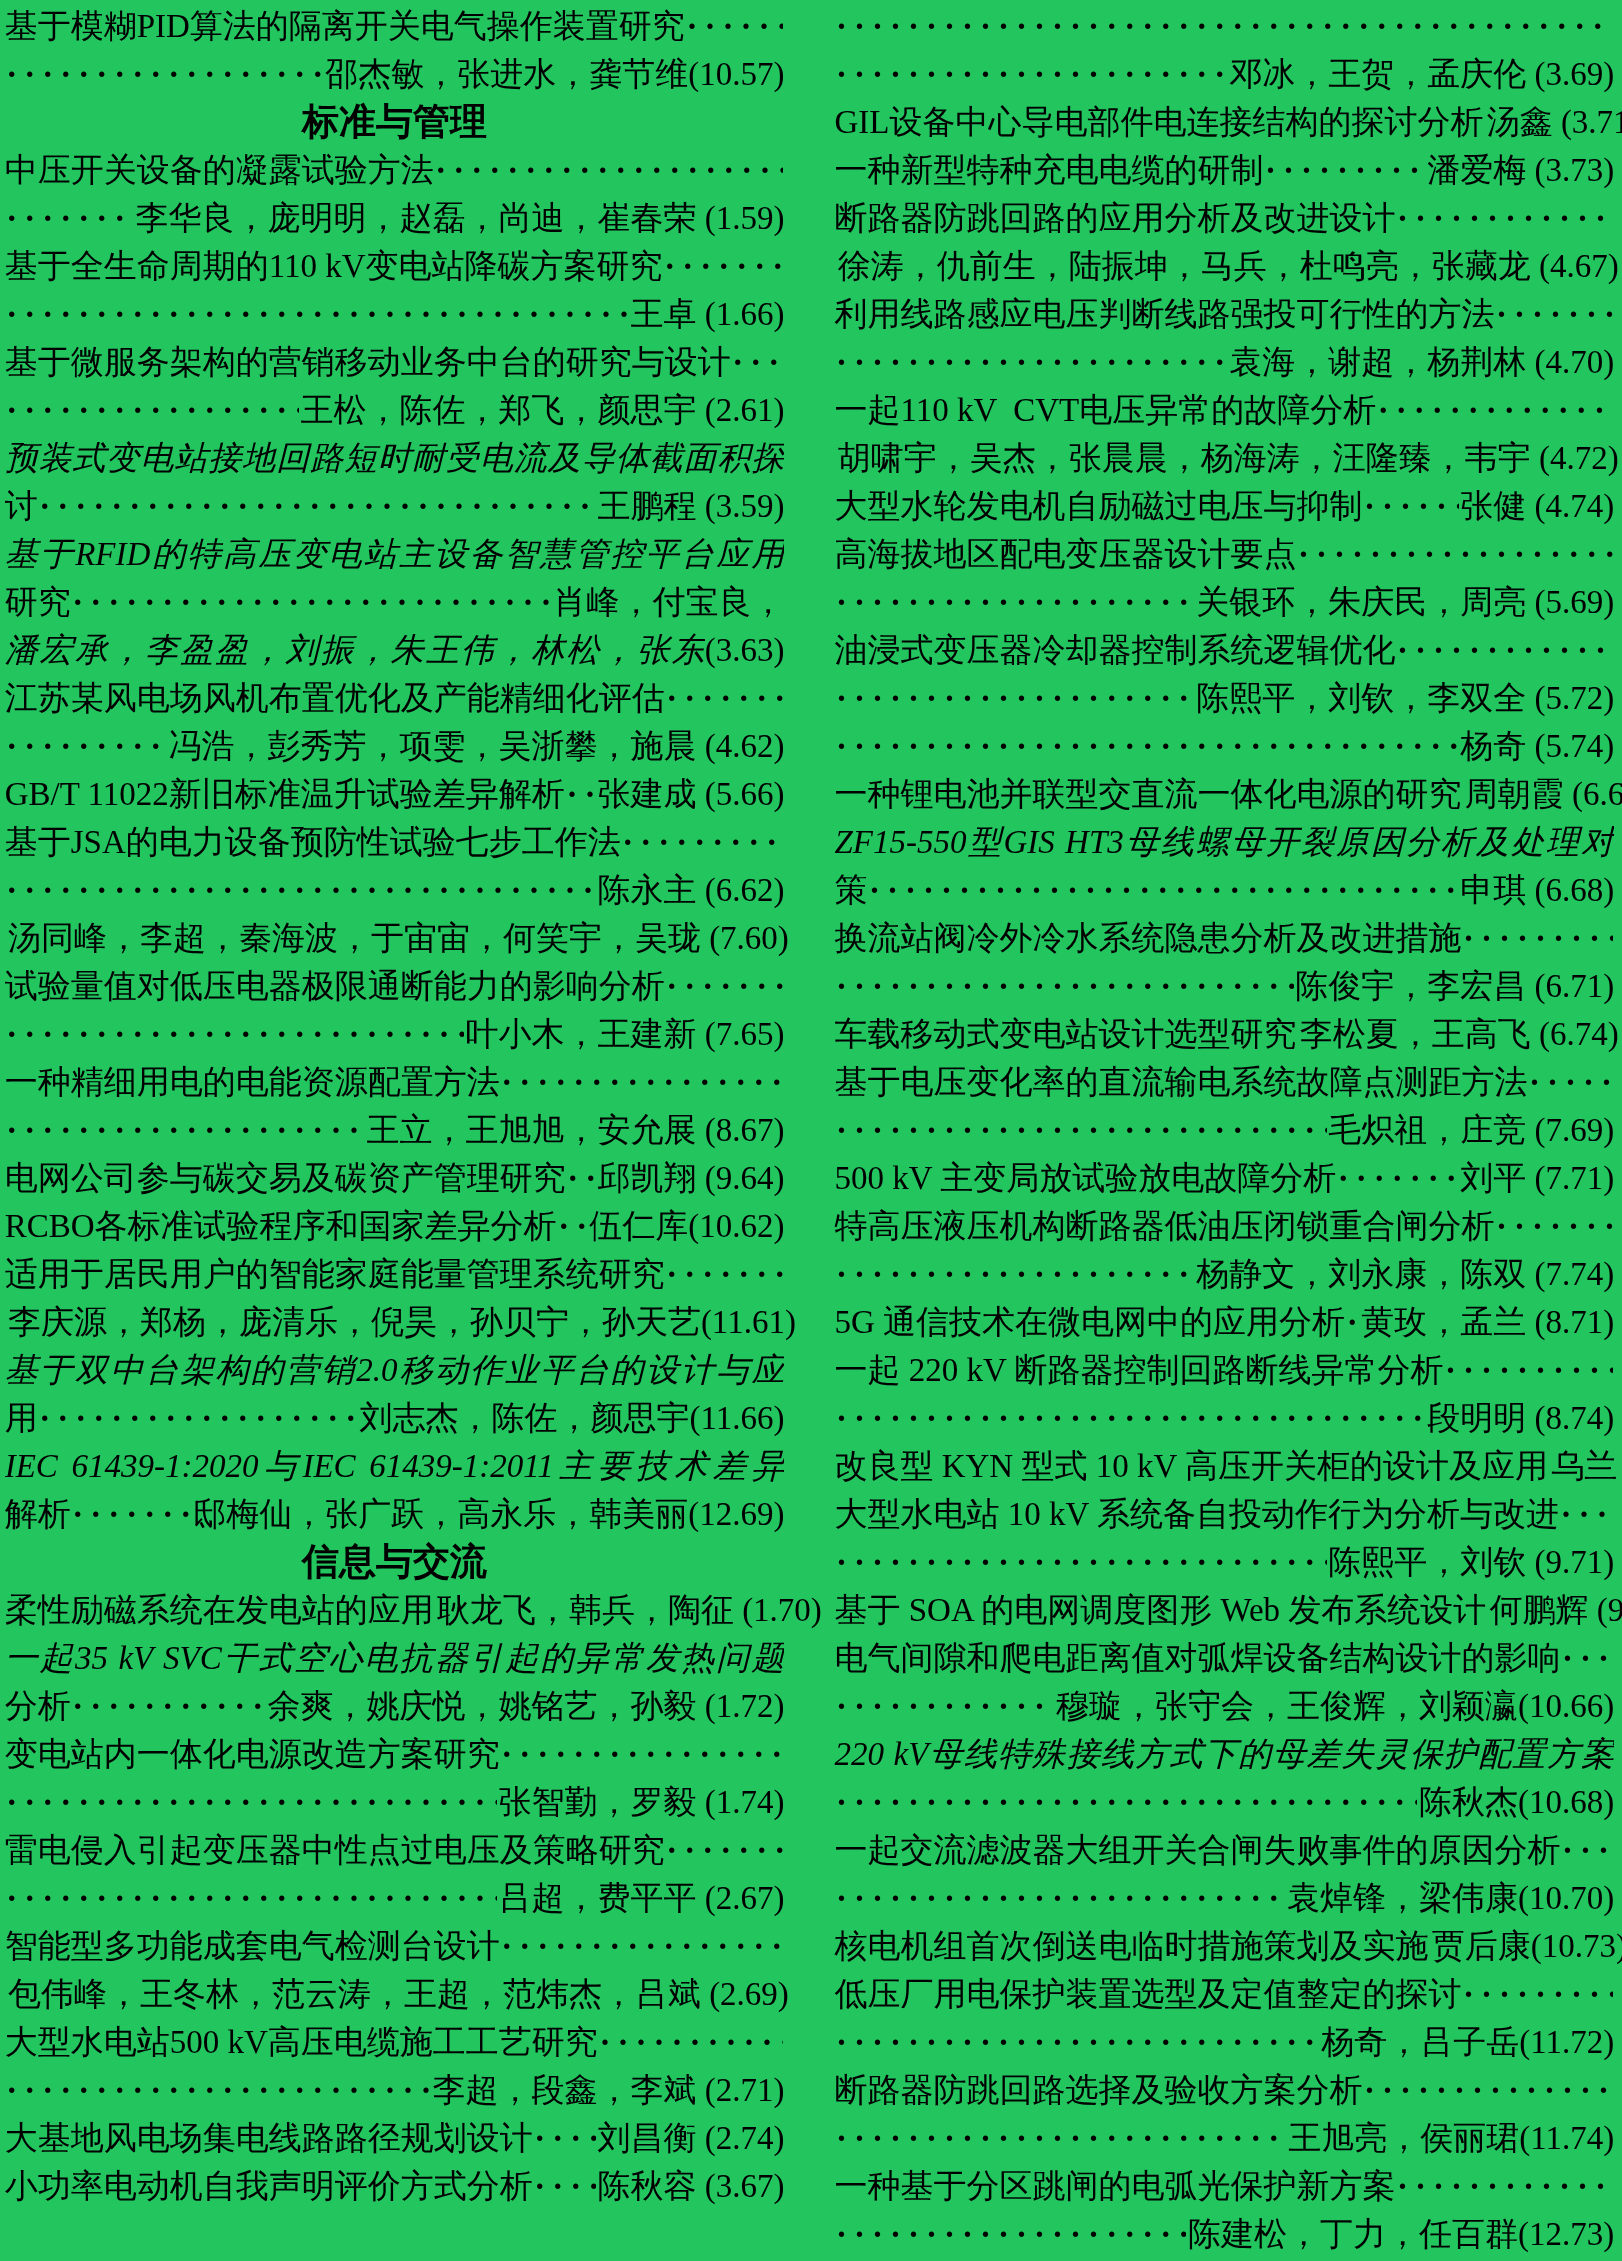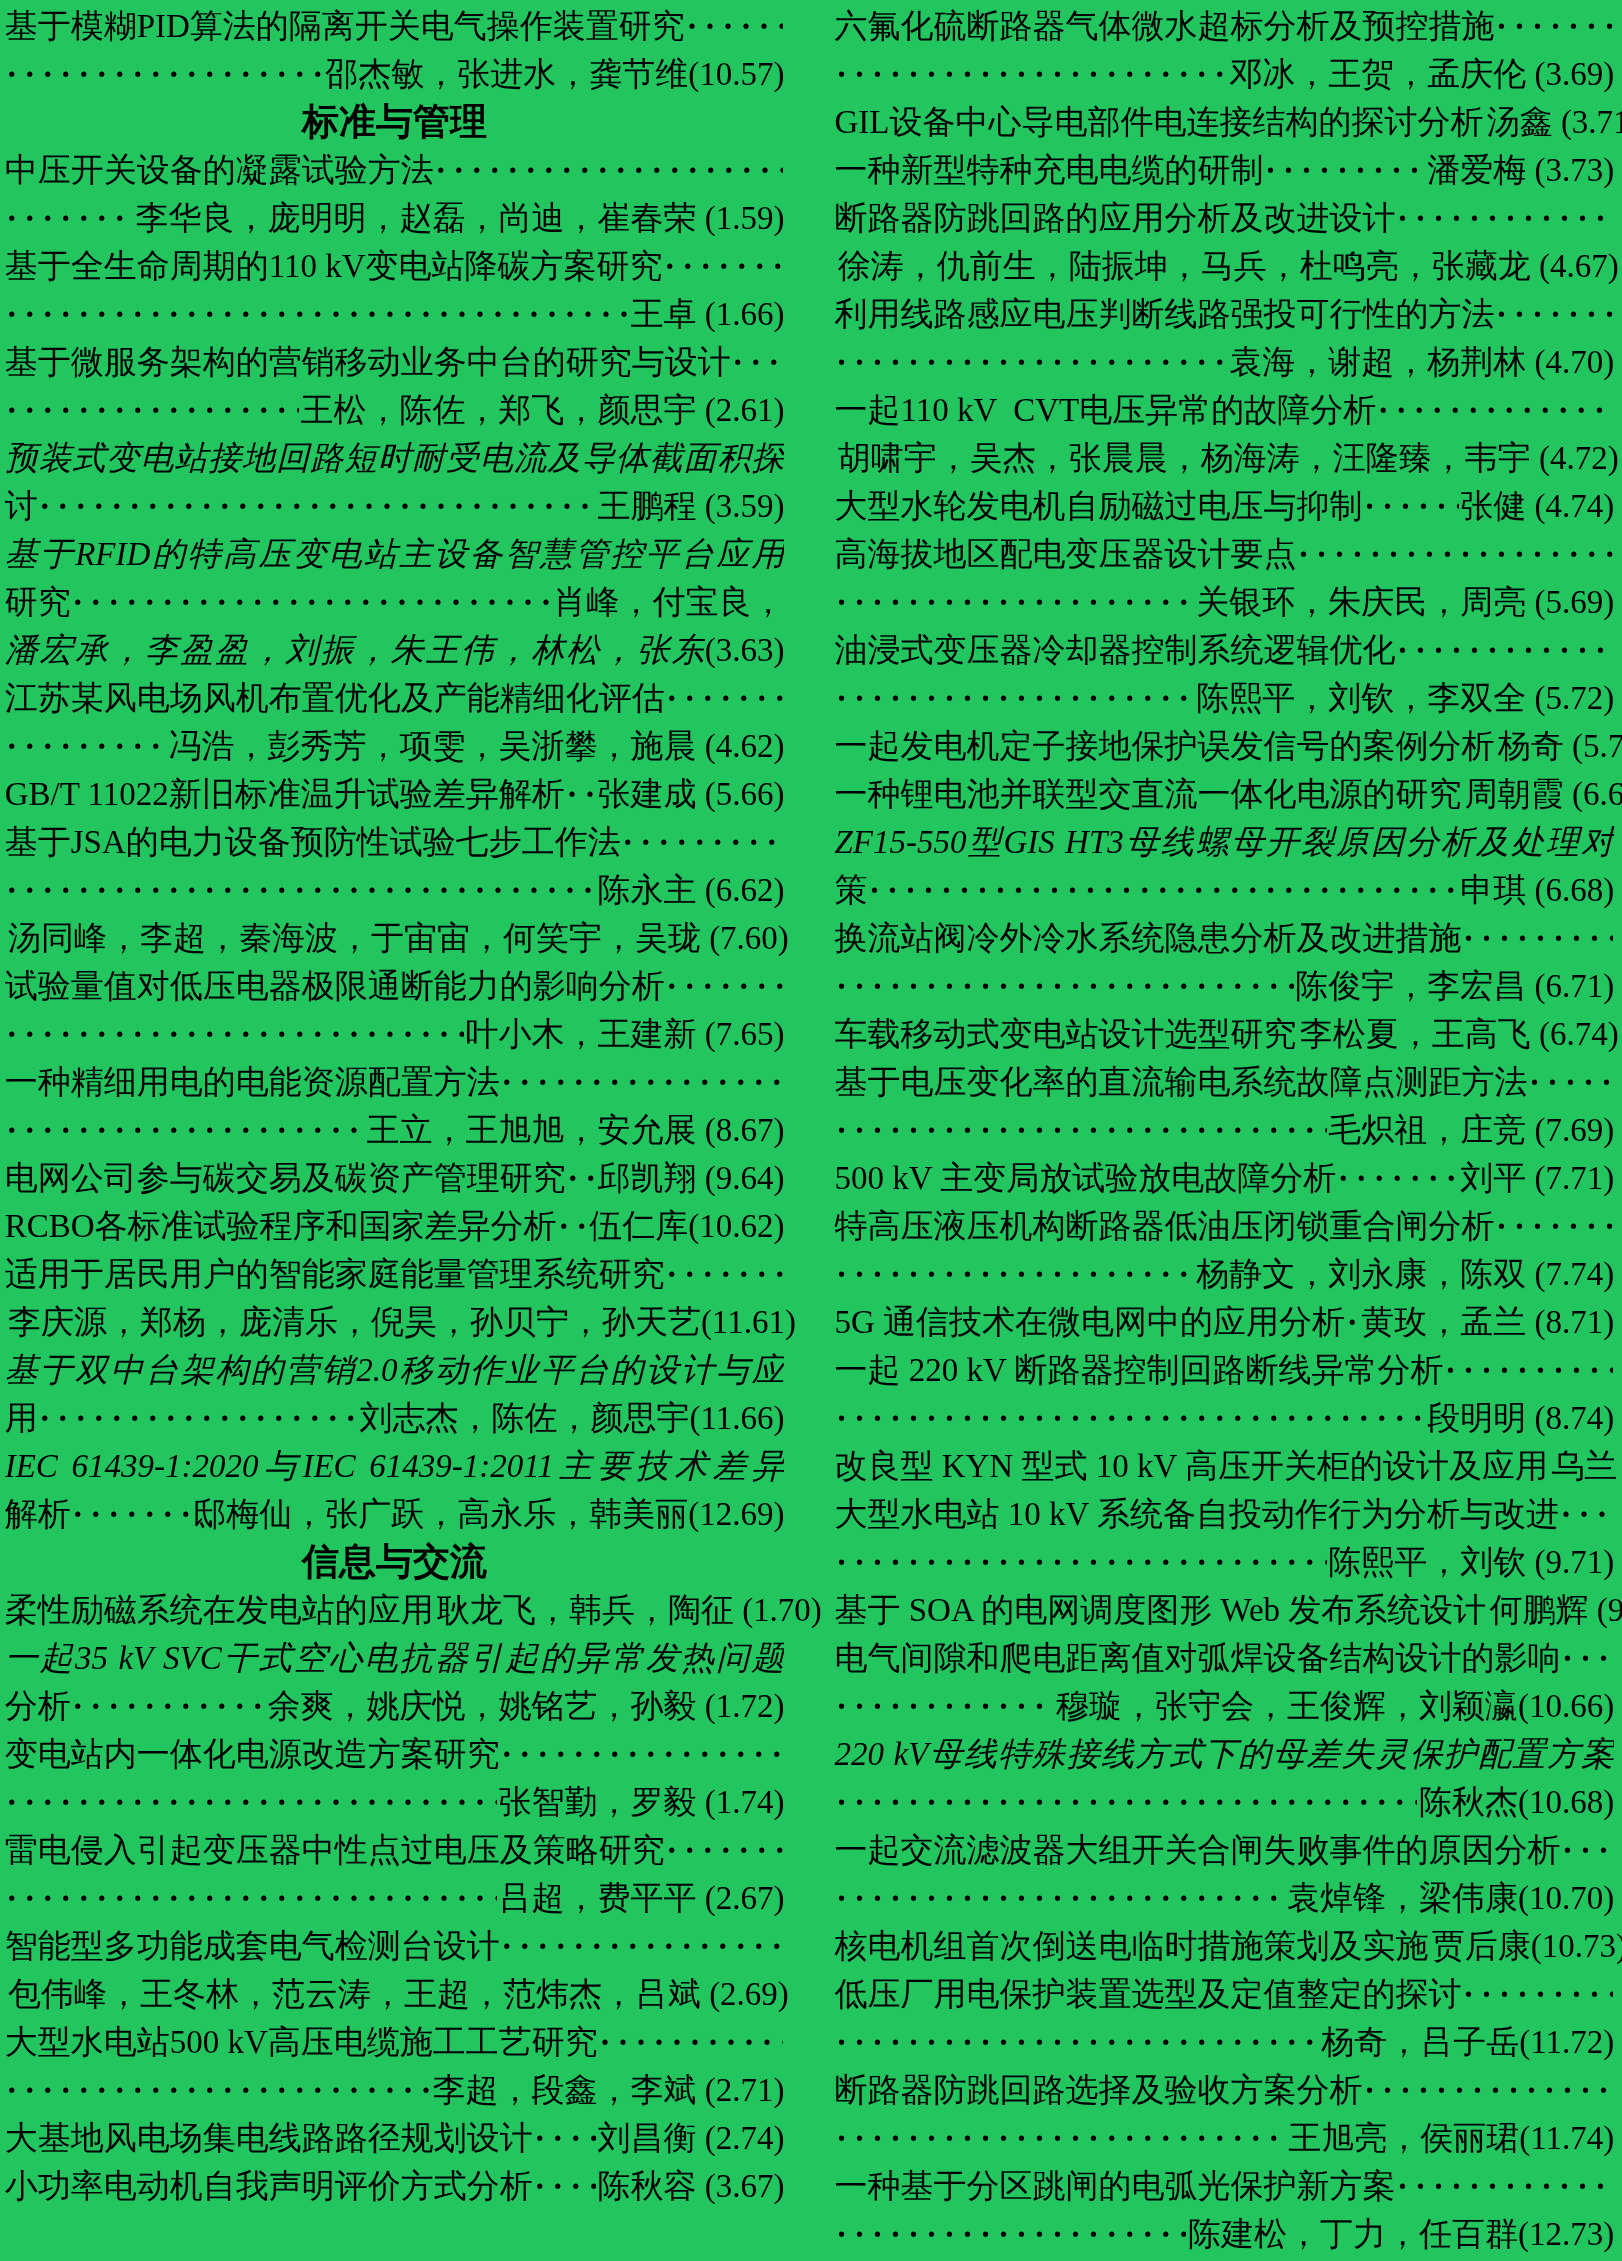--- a/index.html
+++ b/index.html
@@ -246,21 +246,20 @@
         <span class="rt">刘昌衡 (2.74)</span>
       </div>
       <div class="line">
         <span class="lt">小功率电动机自我声明评价方式分析</span>
         <span class="leader">··························································································</span>
         <span class="rt">陈秋容 (3.67)</span>
       </div>
     </div>
   <div class="col">
       <div class="line">
-        <span class="lt">六氟化硫断路器气体微水超标分析及预控措施</span>
         <span class="leader">··························································································</span>
       </div>
       <div class="line">
         <span class="leader">··························································································</span>
         <span class="rt">邓冰，王贺，孟庆伦 (3.69)</span>
       </div>
       <div class="line">
         <span class="lt">GIL设备中心导电部件电连接结构的探讨分析</span>
         <span class="leader">··························································································</span>
         <span class="rt">汤鑫 (3.71)</span>
@@ -309,21 +308,20 @@
       </div>
       <div class="line">
         <span class="lt">油浸式变压器冷却器控制系统逻辑优化</span>
         <span class="leader">··························································································</span>
       </div>
       <div class="line">
         <span class="leader">··························································································</span>
         <span class="rt">陈熙平，刘钦，李双全 (5.72)</span>
       </div>
       <div class="line">
-        <span class="lt">一起发电机定子接地保护误发信号的案例分析</span>
         <span class="leader">··························································································</span>
         <span class="rt">杨奇 (5.74)</span>
       </div>
       <div class="line">
         <span class="lt">一种锂电池并联型交直流一体化电源的研究</span>
         <span class="leader">··························································································</span>
         <span class="rt">周朝霞 (6.66)</span>
       </div>
       <div class="line fill">
         <span class="lt">ZF15-550型GIS HT3母线螺母开裂原因分析及处理对</span>

